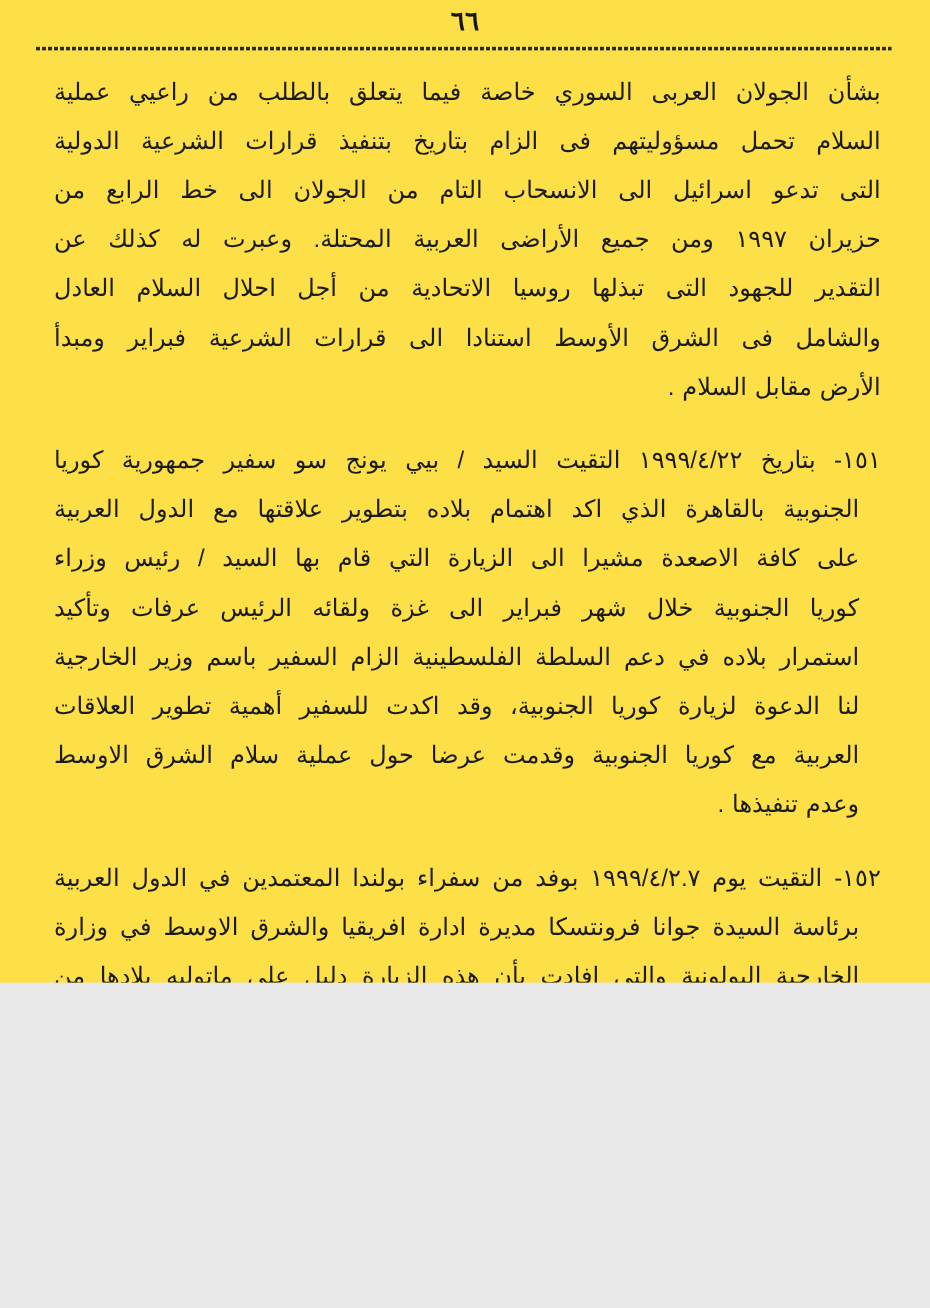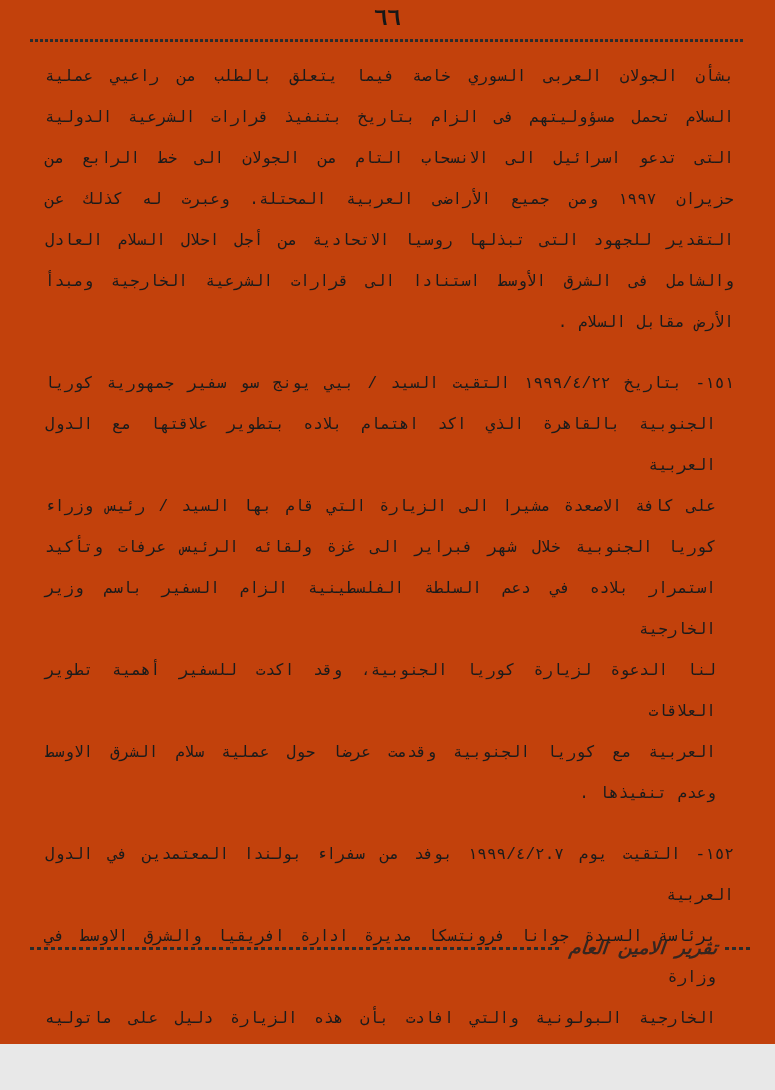--- a/index.html
+++ b/index.html
@@ -3,26 +3,26 @@
 <meta charset="utf-8">
 <style>
   html, body {
     margin: 0;
     padding: 0;
     background: #e8e8e8;
   }
   .page {
     position: relative;
     width: 775px;
-    height: 1044px;
+    height: 819px;
     margin: 0 auto;
-    background: #c2410c;
+    background: #fde047;
     color: #1b1b1b;
     direction: rtl;
-    font-family: Liberation Mono, monospace;
+    font-family: Liberation Sans, sans-serif;
     overflow: hidden;
   }
   .page-number {
     position: absolute;
     top: 5px;
     left: 0;
     right: 0;
     text-align: center;
     font-size: 22px;
     font-weight: bold;
@@ -40,21 +40,21 @@
   .doc-body {
     position: absolute;
     top: 57px;
     right: 41px;
     left: 45px;
   }
   .para {
     margin: 0 0 20px 0;
   }
   .line {
-    font-size: 16px;
+    font-size: 20px;
     line-height: 41px;
     text-align: justify;
     text-align-last: justify;
     -moz-text-align-last: justify;
     text-justify: inter-word;
     word-spacing: 1px;
     white-space: normal;
   }
   .para.hanging .line.cont {
     padding-right: 18px;
@@ -99,21 +99,21 @@
 
   <div class="top-rule"></div>
 
   <div class="doc-body" id="doc-body">
       <div class="para">
         <div class="line">بشأن الجولان العربى السوري خاصة فيما يتعلق بالطلب من راعيي عملية</div>
         <div class="line cont">السلام تحمل مسؤوليتهم فى الزام بتاريخ بتنفيذ قرارات الشرعية الدولية</div>
         <div class="line cont">التى تدعو اسرائيل الى الانسحاب التام من الجولان الى خط الرابع من</div>
         <div class="line cont">حزيران ١٩٩٧ ومن جميع الأراضى العربية المحتلة. وعبرت له كذلك عن</div>
         <div class="line cont">التقدير للجهود التى تبذلها روسيا الاتحادية من أجل احلال السلام العادل</div>
-        <div class="line cont">والشامل فى الشرق الأوسط استنادا الى قرارات الشرعية الخارجية ومبدأ</div>
+        <div class="line cont">والشامل فى الشرق الأوسط استنادا الى قرارات الشرعية فبراير ومبدأ</div>
         <div class="line cont short">الأرض مقابل السلام .</div>
       </div>
       <div class="para hanging">
         <div class="line">١٥١- بتاريخ ١٩٩٩/٤/٢٢ التقيت السيد / بيي يونج سو سفير جمهورية كوريا</div>
         <div class="line cont">الجنوبية بالقاهرة الذي اكد اهتمام بلاده بتطوير علاقتها مع الدول العربية</div>
         <div class="line cont">على كافة الاصعدة مشيرا الى الزيارة التي قام بها السيد / رئيس وزراء</div>
         <div class="line cont">كوريا الجنوبية خلال شهر فبراير الى غزة ولقائه الرئيس عرفات وتأكيد</div>
         <div class="line cont">استمرار بلاده في دعم السلطة الفلسطينية الزام السفير باسم وزير الخارجية</div>
         <div class="line cont">لنا الدعوة لزيارة كوريا الجنوبية، وقد اكدت للسفير أهمية تطوير العلاقات</div>
         <div class="line cont">العربية مع كوريا الجنوبية وقدمت عرضا حول عملية سلام الشرق الاوسط</div>

